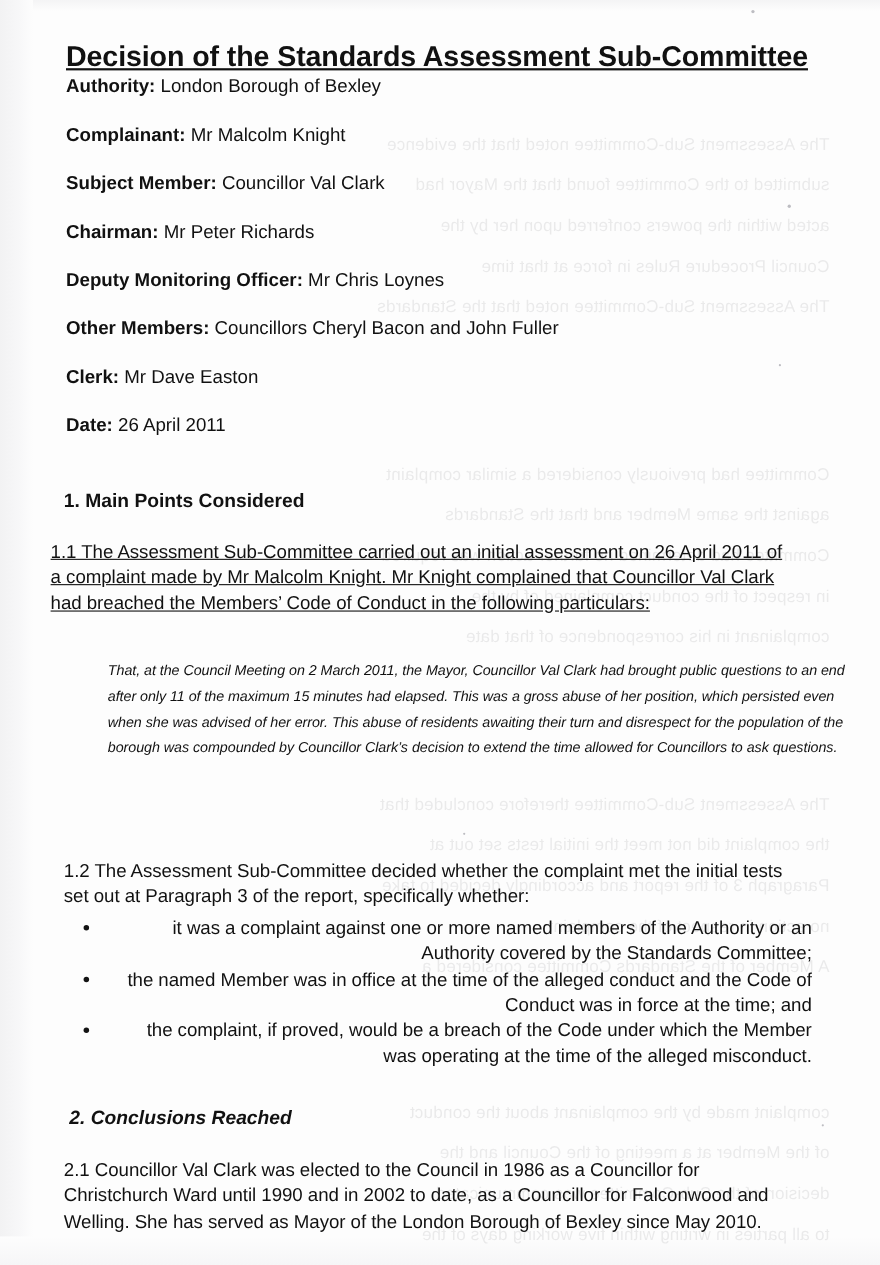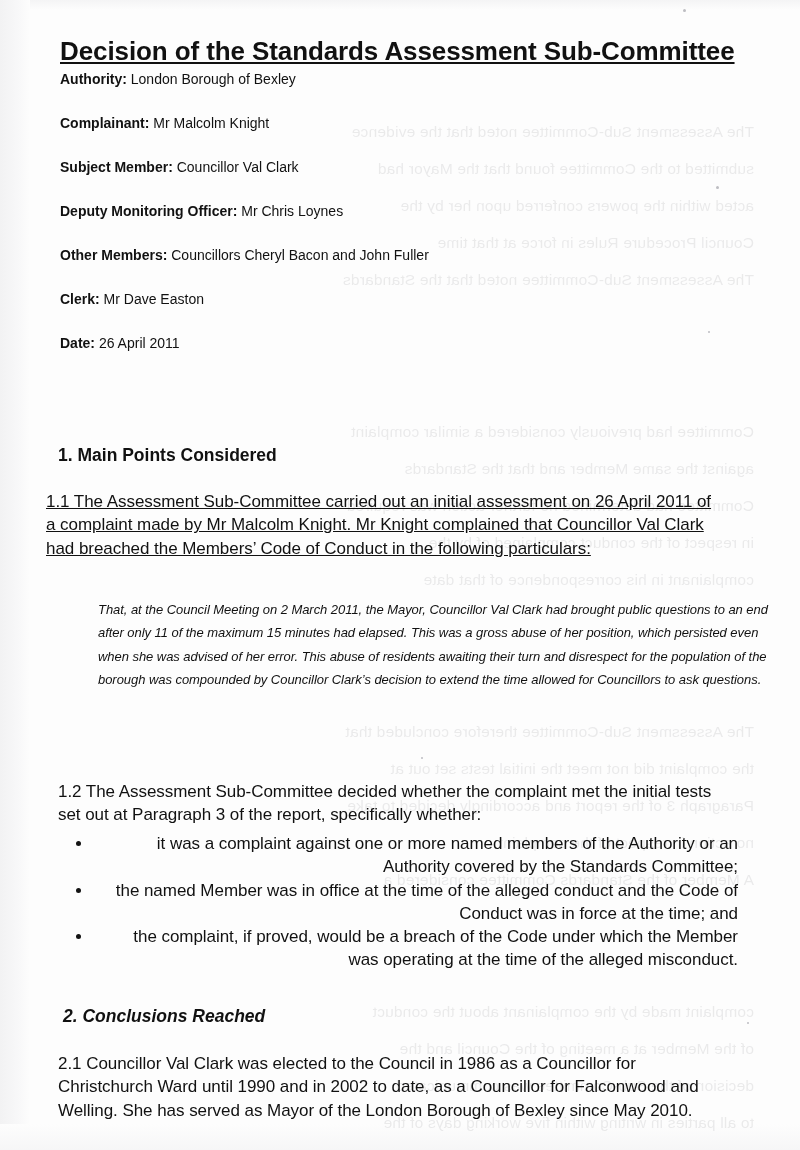--- a/index.html
+++ b/index.html
@@ -87,21 +87,21 @@
     text-decoration: underline;
   }
 
   .meta-list {
     position: absolute;
     left: 60px;
     top: 68px;
     width: 690px;
   }
   .meta-row {
-    font-size: 14px;
+    font-size: 17px;
     line-height: 22px;
     margin-bottom: 22px;
     white-space: nowrap;
   }
   .meta-row .k { font-weight: bold; }
   .meta-row .v { font-weight: normal; }
 
   .h2 {
     font-size: 17.5px;
     font-weight: bold;
@@ -247,20 +247,24 @@
         <span class="k">Authority:</span>
         <span class="v">London Borough of Bexley</span>
       </div>
       <div class="meta-row">
         <span class="k">Complainant:</span>
         <span class="v">Mr Malcolm Knight</span>
       </div>
       <div class="meta-row">
         <span class="k">Subject Member:</span>
         <span class="v">Councillor Val Clark</span>
+      </div>
+      <div class="meta-row">
+        <span class="k">Chairman:</span>
+        <span class="v">Mr Peter Richards</span>
       </div>
       <div class="meta-row">
         <span class="k">Deputy Monitoring Officer:</span>
         <span class="v">Mr Chris Loynes</span>
       </div>
       <div class="meta-row">
         <span class="k">Other Members:</span>
         <span class="v">Councillors Cheryl Bacon and John Fuller</span>
       </div>
       <div class="meta-row">

